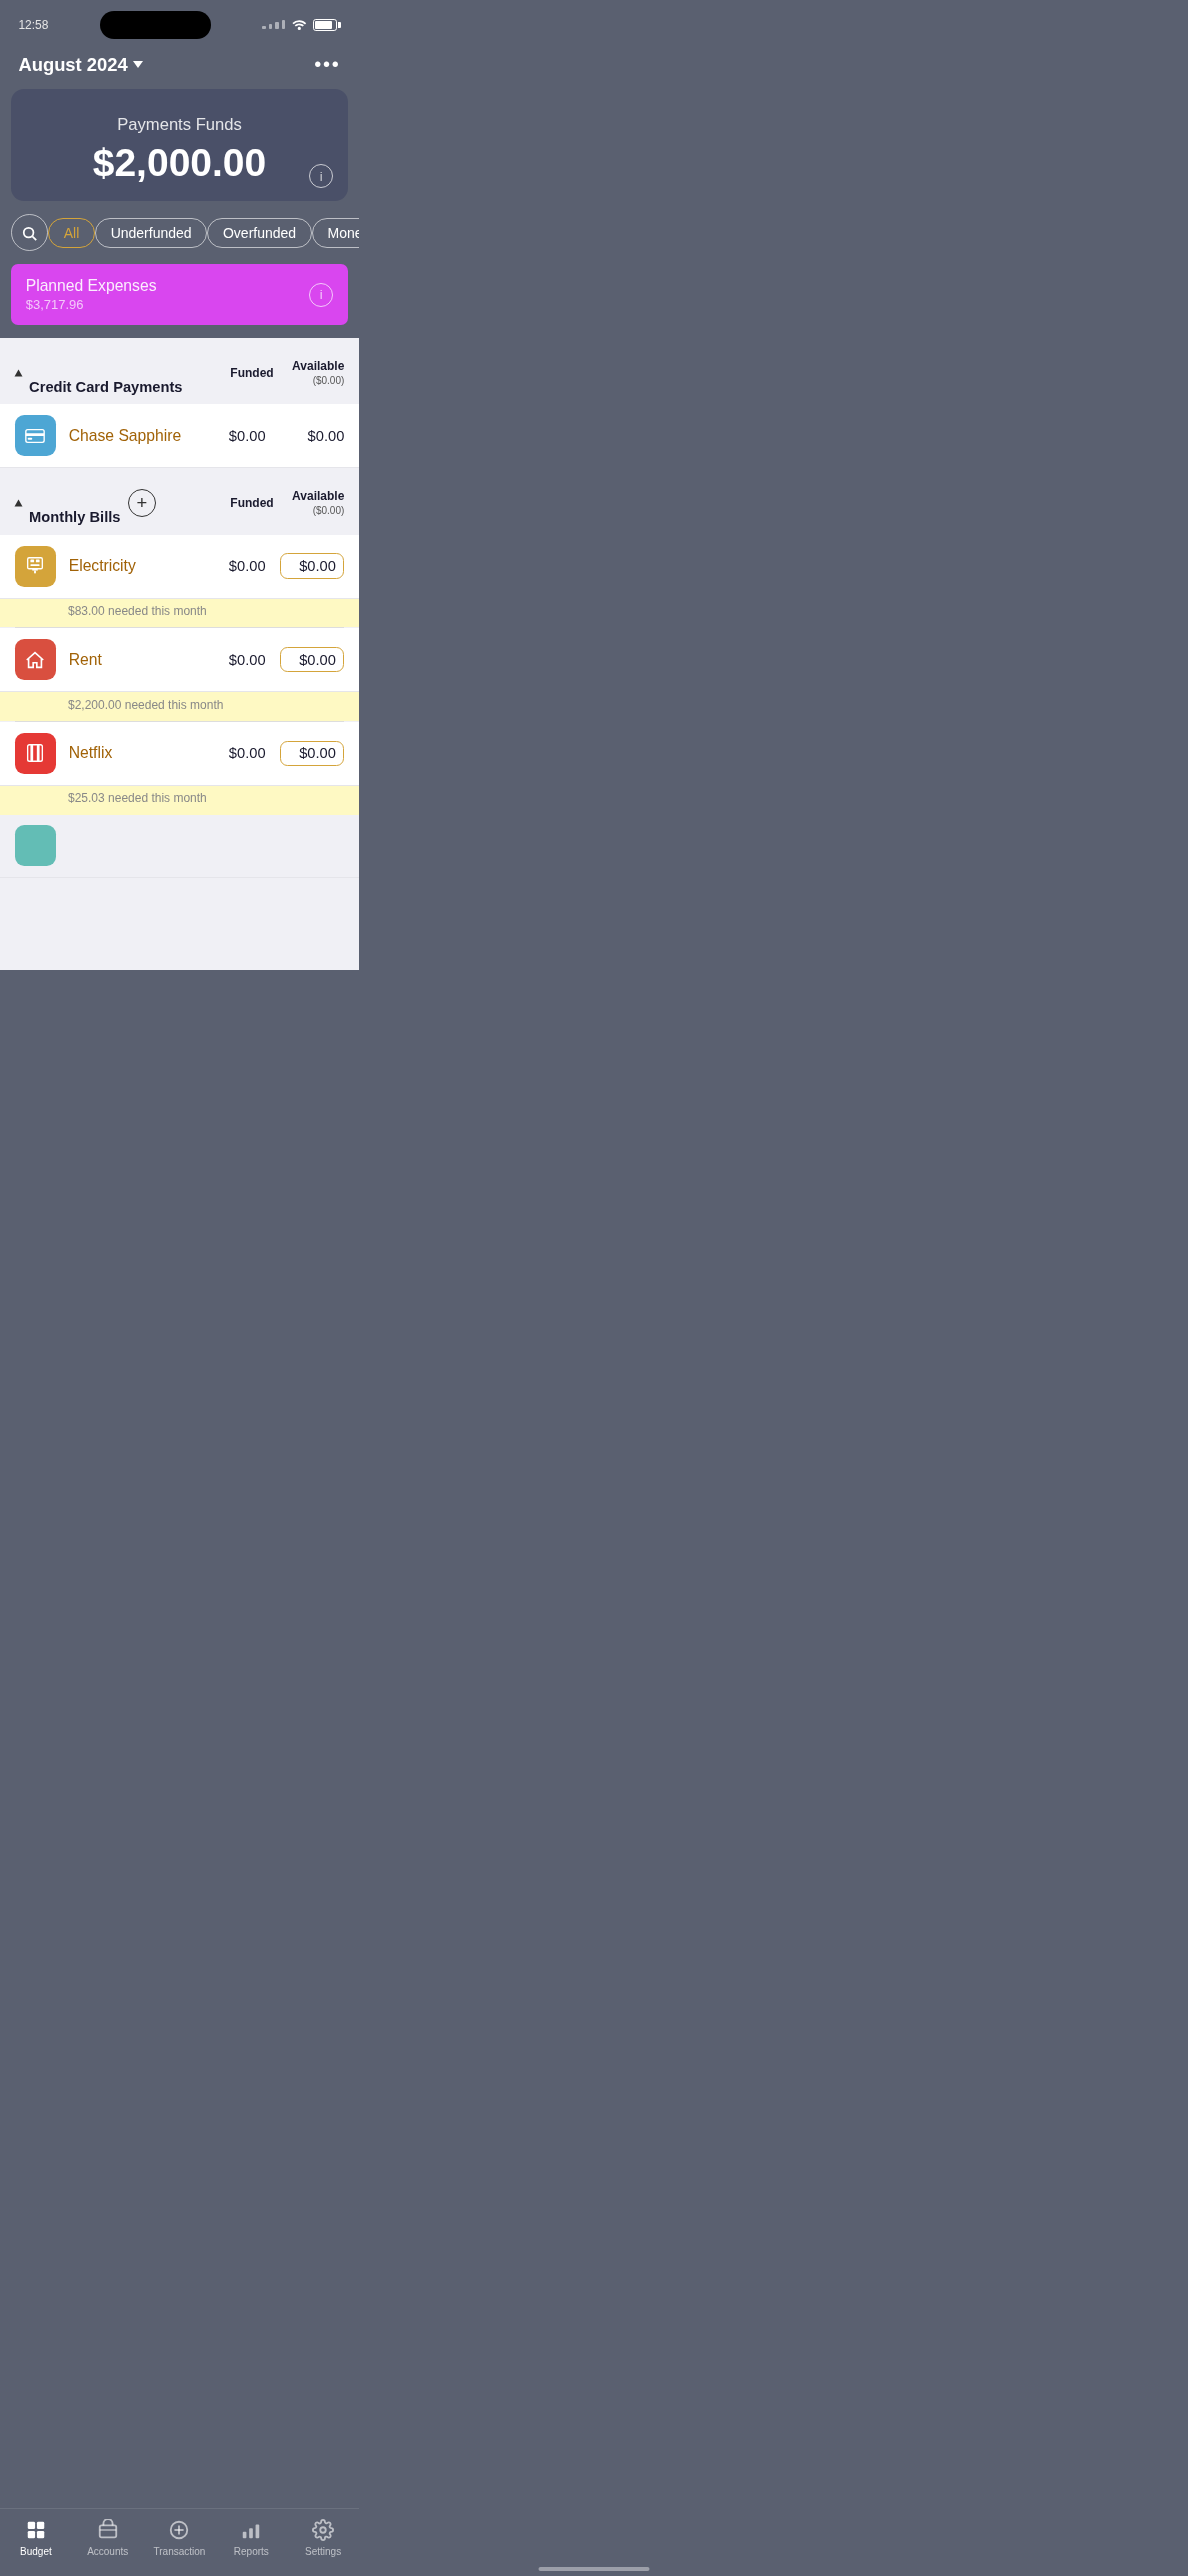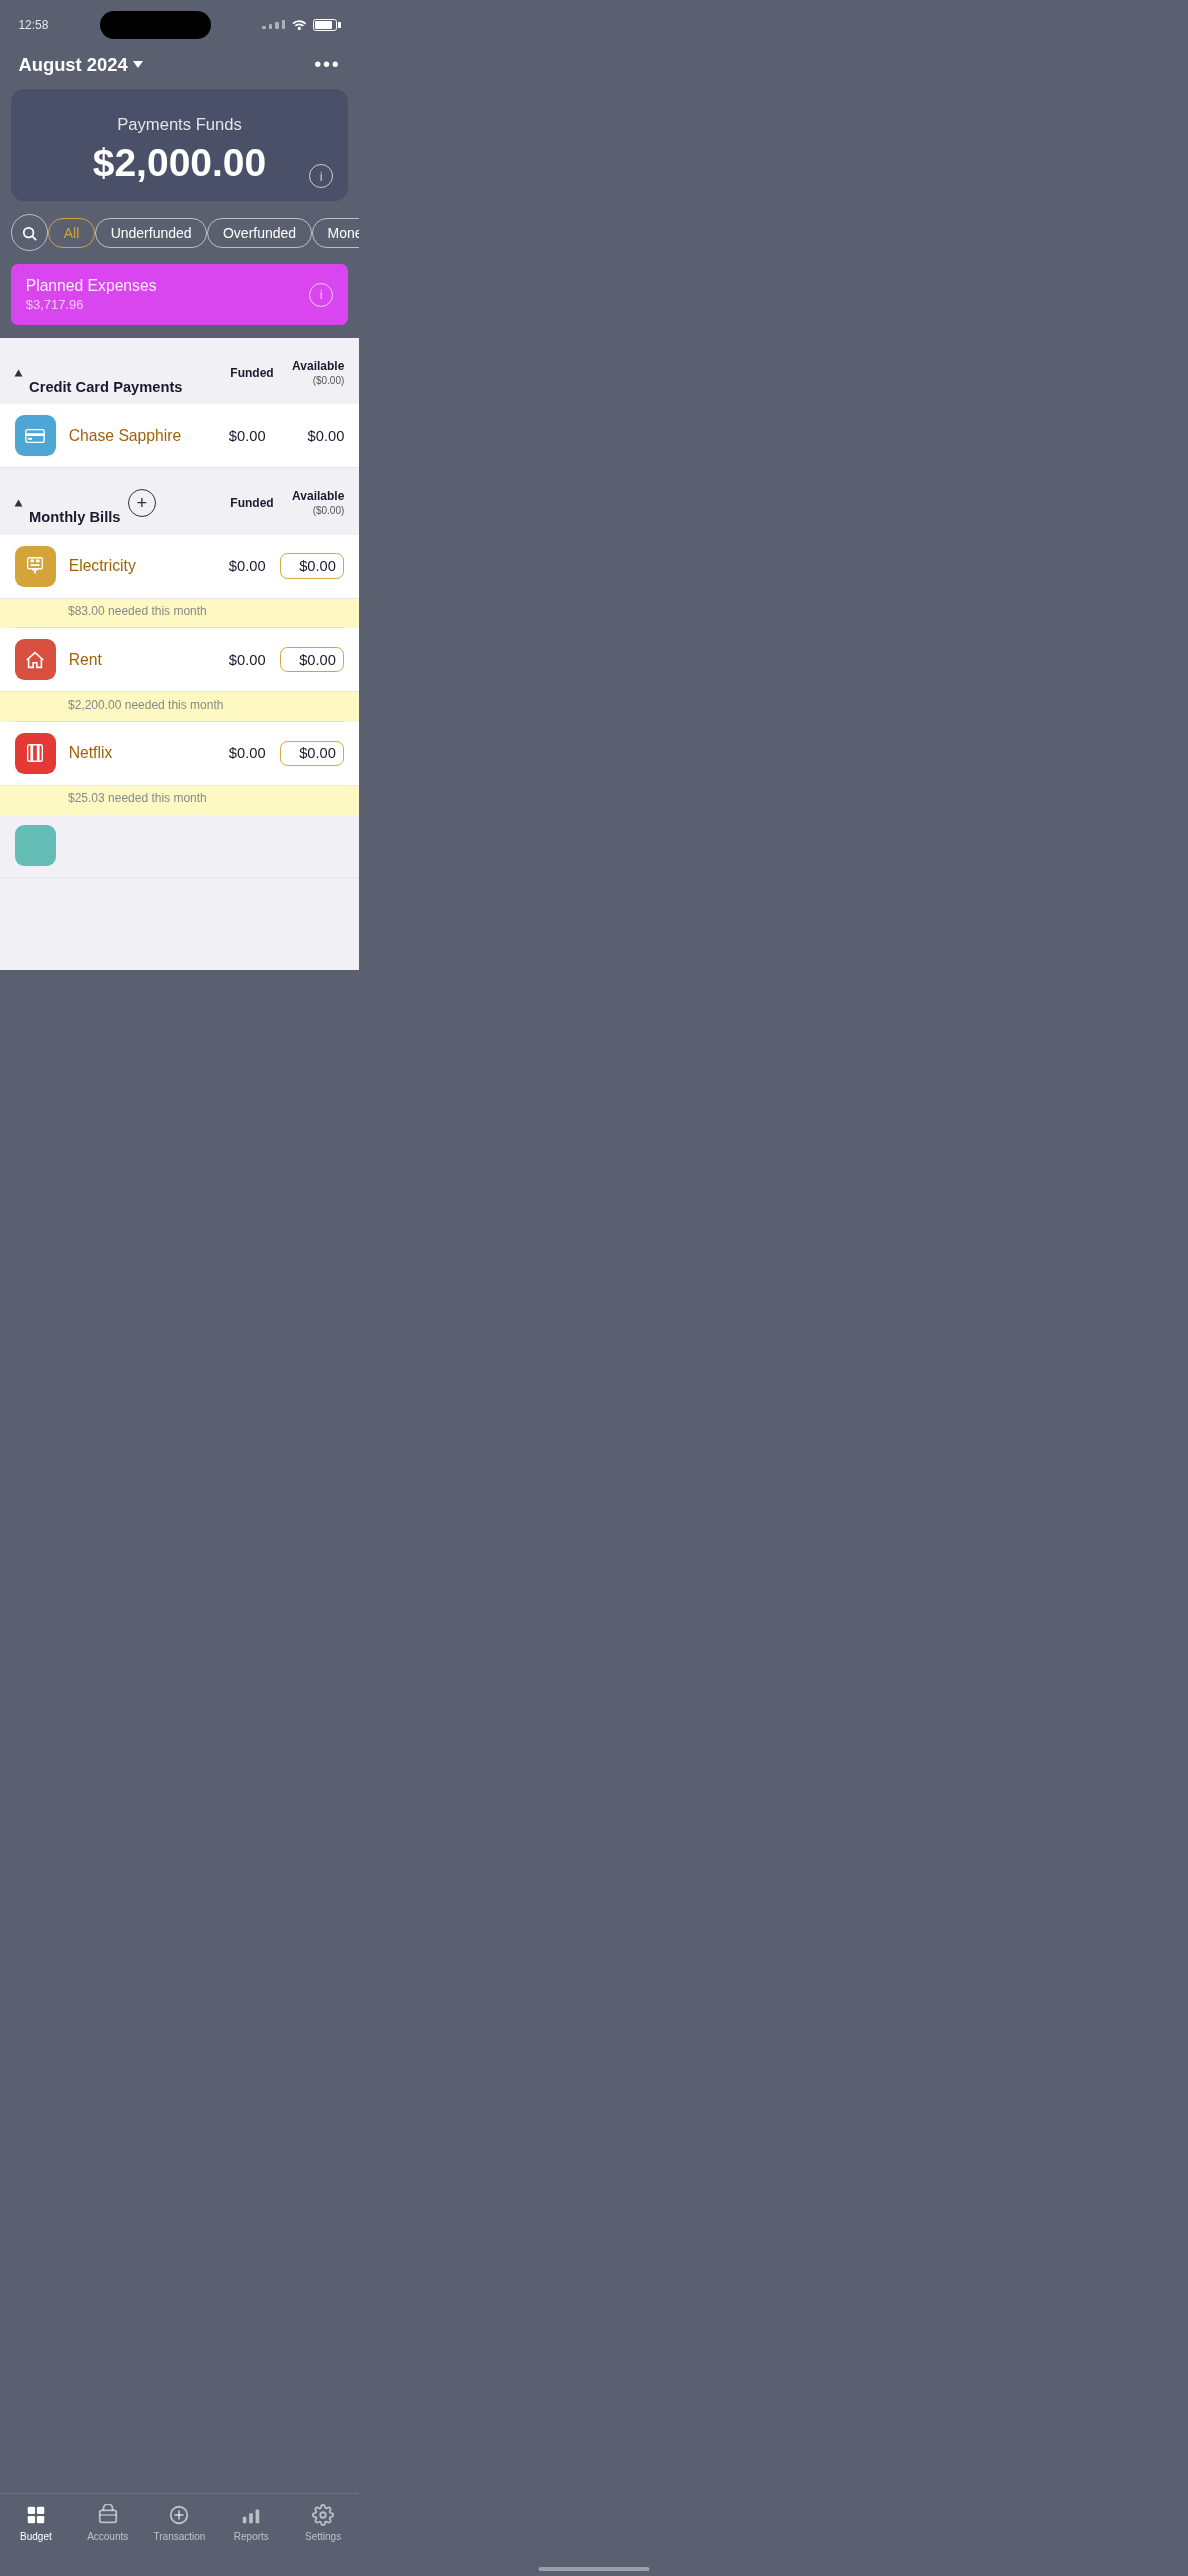--- a/index.html
+++ b/index.html
@@ -335,21 +335,21 @@
     
     .icon-blue { background: #4da6d4; }
     .icon-yellow { background: #d4a43a; }
     .icon-red { background: #d94f3f; }
     .icon-red2 { background: #e53935; }
     .icon-teal { background: #26a69a; }
 
     
     .bottom-nav {
       position: fixed;
-      bottom: 16px;
+      bottom: 1px;
       width: 359px;
       background: #5a6070;
       display: flex;
       justify-content: space-around;
       align-items: flex-end;
       padding: 9.2px 0 18.4px;
       border-top: 0.9px solid rgba(255,255,255,0.1);
     }
     .nav-item {
       display: flex;

